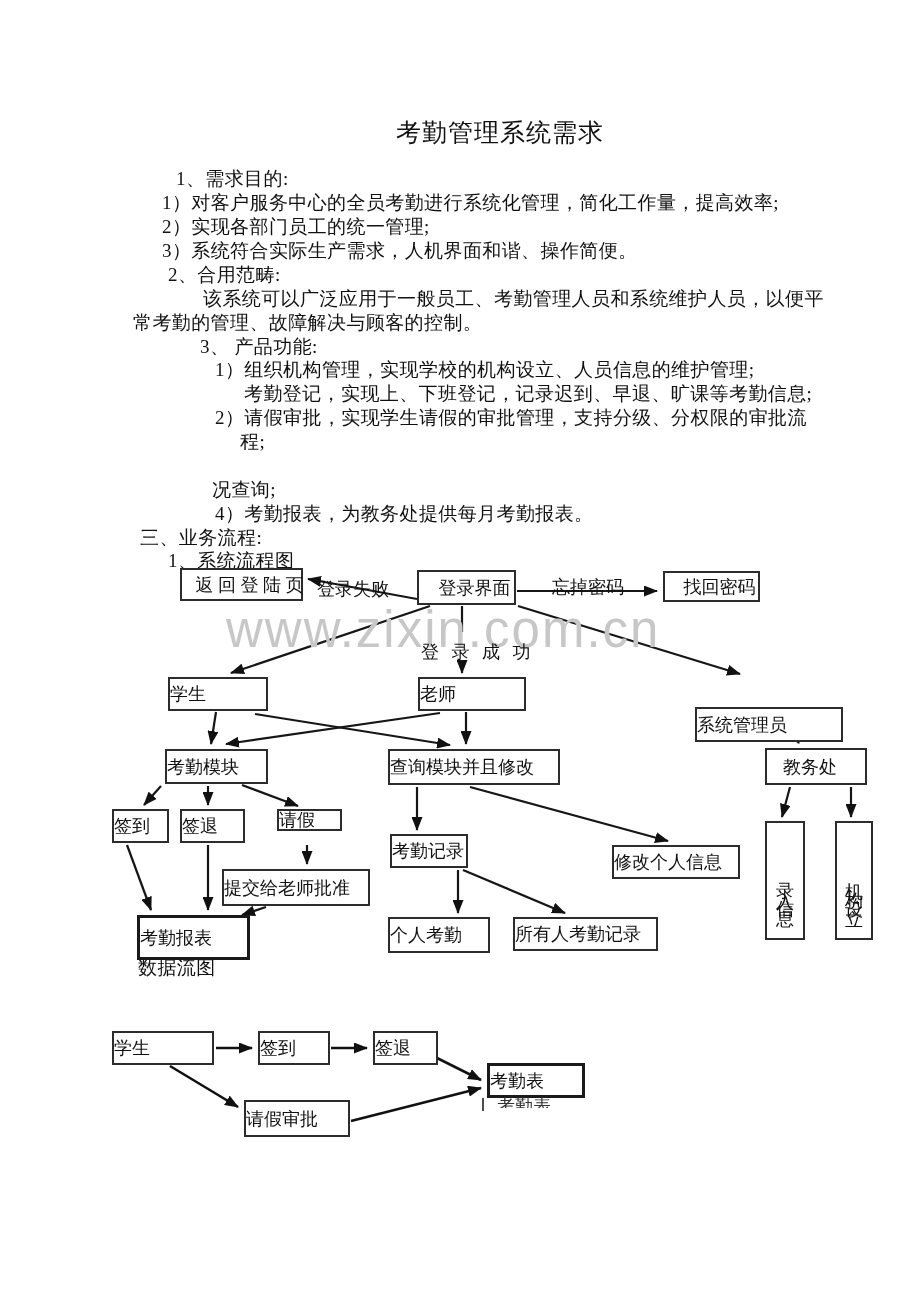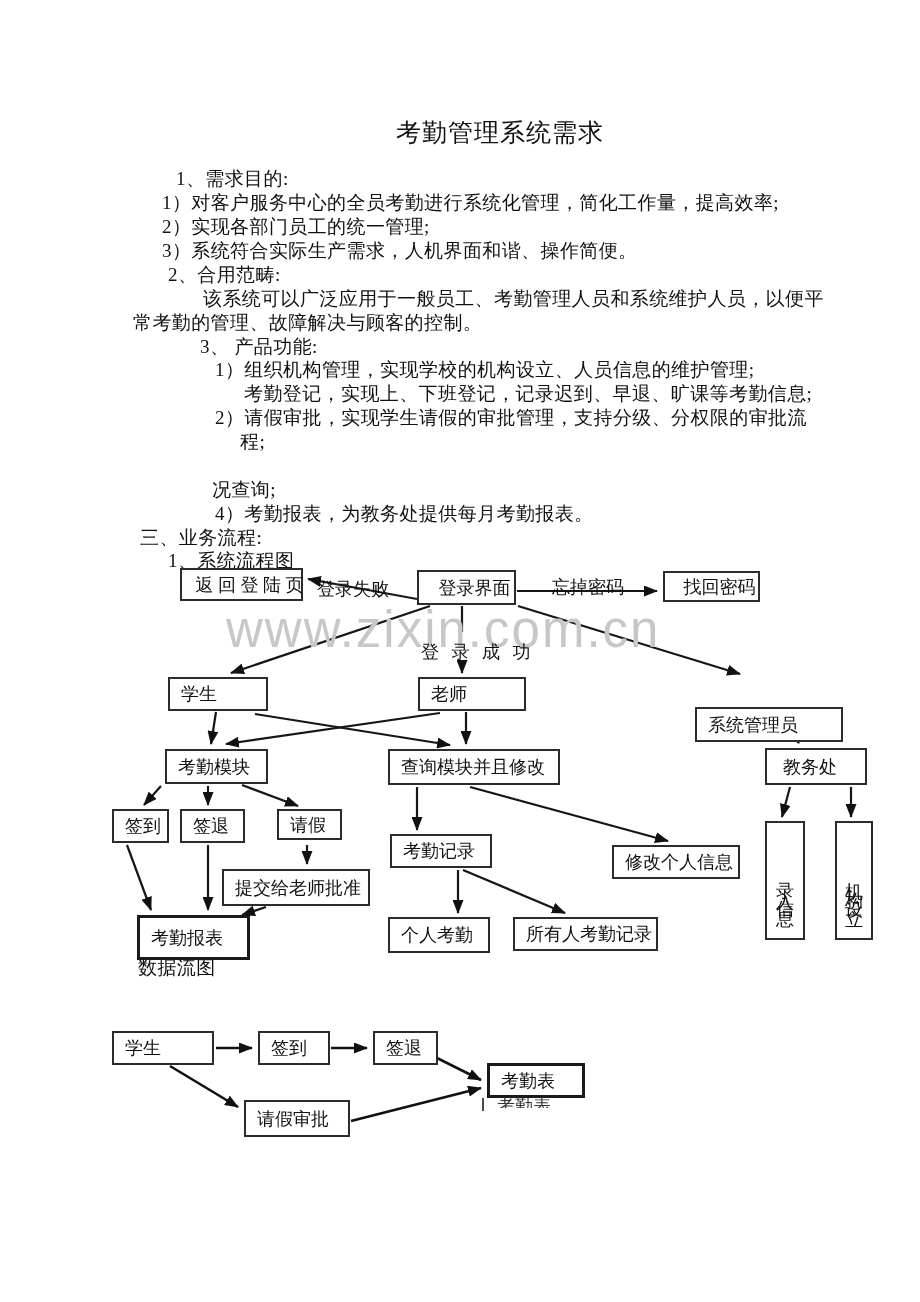--- a/index.html
+++ b/index.html
@@ -30,21 +30,20 @@
   .lbl{
     position:absolute;font-size:18px;white-space:nowrap;color:#111;
   }
   .box{
     position:absolute;
     box-sizing:border-box;
     border:2px solid #2c2c2c;
     background:#ffffff;
     display:flex;align-items:center;
     font-size:18px;white-space:nowrap;
-    padding-left:11px;
   }
   .box.center{justify-content:center;padding-left:16px;}
   .box.heavy{border-width:3px;border-color:#1a1a1a;}
   .vbox{
     position:absolute;
     box-sizing:border-box;
     border:2px solid #2c2c2c;
     background:#fff;
     writing-mode:vertical-rl;
     text-orientation:upright;
@@ -144,23 +143,23 @@
   <div class="box" style="left:168px;top:677px;width:100px;height:34px">学生</div>
   <div class="box" style="left:418px;top:677px;width:108px;height:34px">老师</div>
   <div class="box" style="left:695px;top:707px;width:148px;height:35px">系统管理员</div>
 
   <div class="box" style="left:165px;top:749px;width:103px;height:35px">考勤模块</div>
   <div class="box" style="left:388px;top:749px;width:172px;height:36px">查询模块并且修改</div>
   <div class="box" style="left:765px;top:748px;width:102px;height:37px;padding-left:16px">教务处</div>
 
   <div class="box" style="left:112px;top:809px;width:57px;height:34px">签到</div>
   <div class="box" style="left:180px;top:809px;width:65px;height:34px">签退</div>
-  <div class="box" style="left:277px;top:809px;width:65px;height:31px">请假</div>
+  <div class="box" style="left:277px;top:809px;width:65px;height:22px">请假</div>
 
-  <div class="box" style="left:390px;top:834px;width:102px;height:34px">考勤记录</div>
+  <div class="box" style="left:390px;top:834px;width:78px;height:34px">考勤记录</div>
   <div class="box" style="left:612px;top:845px;width:128px;height:34px">修改个人信息</div>
 
   <div class="vbox" style="left:765px;top:821px;width:40px;height:119px">录入信息</div>
   <div class="vbox" style="left:835px;top:821px;width:38px;height:119px">机构设立</div>
 
   <div class="box" style="left:222px;top:869px;width:148px;height:37px">提交给老师批准</div>
 
   <div class="box heavy" style="left:137px;top:915px;width:113px;height:45px">考勤报表</div>
   <div class="box" style="left:388px;top:917px;width:102px;height:36px">个人考勤</div>
   <div class="box" style="left:513px;top:917px;width:145px;height:34px">所有人考勤记录</div>

